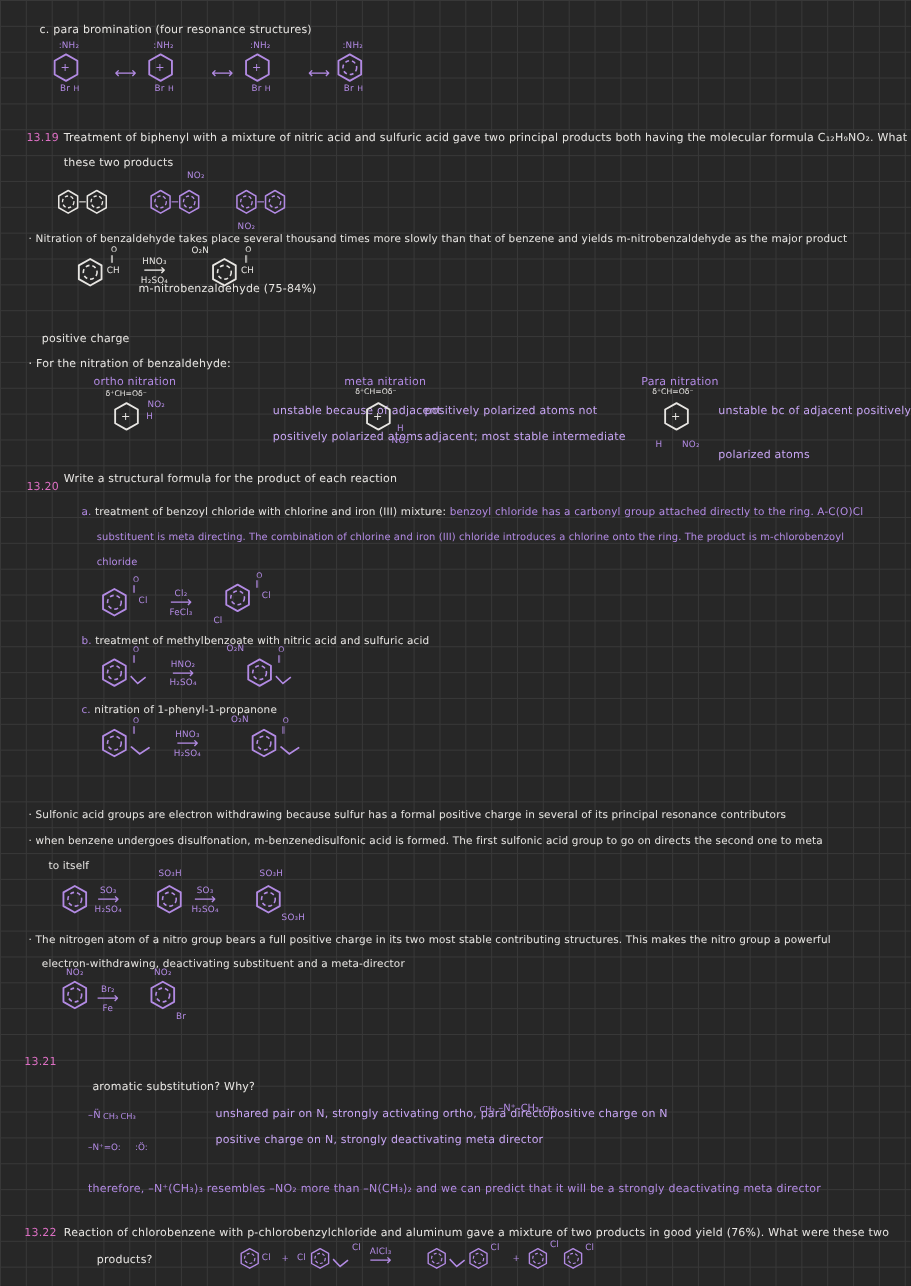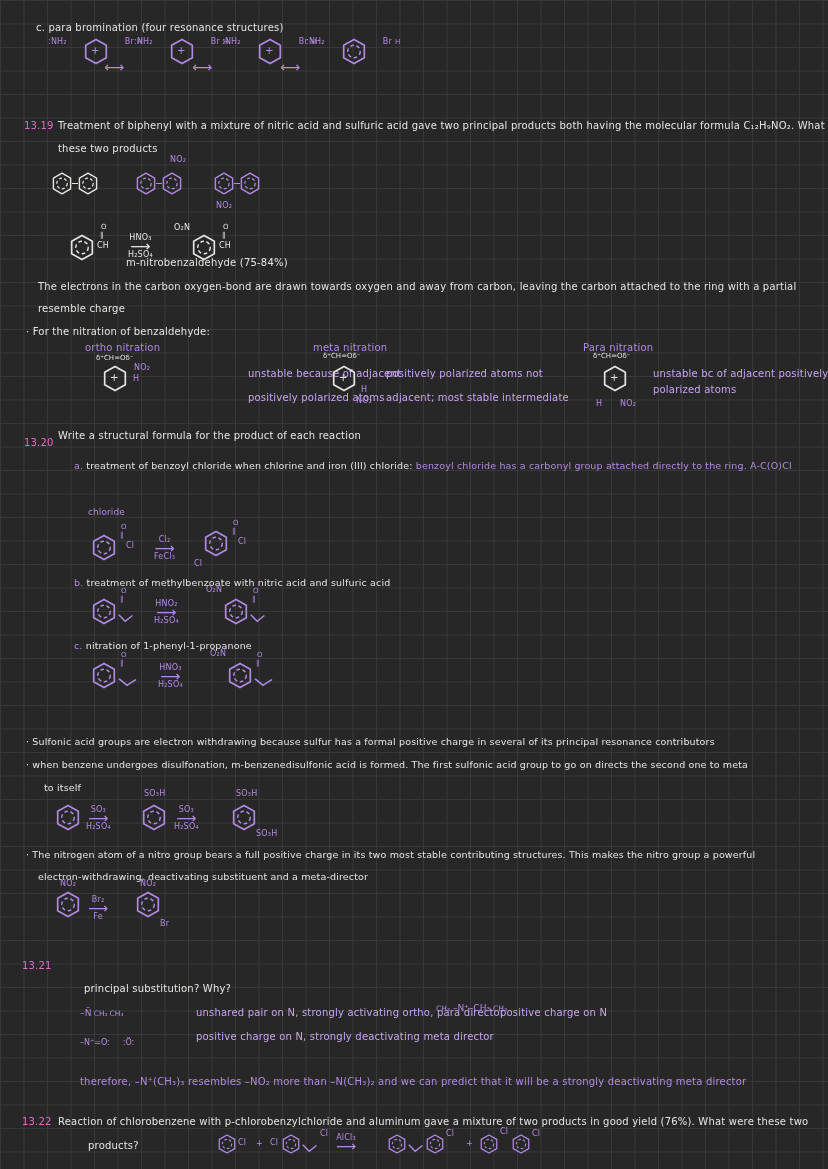--- a/index.html
+++ b/index.html
@@ -15,21 +15,21 @@
   .t95{font-size:9.5px;letter-spacing:.15px}
   .t9{font-size:9px;letter-spacing:.1px}
   i,b{font-style:normal;font-weight:normal}
   .lbl{font-size:8px;letter-spacing:.2px;white-space:nowrap;line-height:1}
   .lbl7{font-size:7px;line-height:1}
   .ring{display:inline-block;width:24px;height:27px;}
   .ring.sm{width:20px;height:23px}
   .ring.xs{width:18px;height:20px}
   .rxn{display:inline-flex;flex-direction:column;align-items:center;font-size:8px;line-height:1;letter-spacing:.2px}
   .rxn b{font-size:14px;line-height:9px;letter-spacing:0}
-  .sc{display:inline-flex;align-items:flex-start;gap:17px;font-size:8px;line-height:1;position:absolute}
+  .sc{display:inline-flex;flex-direction:column;align-items:flex-end;gap:2px;font-size:8px;line-height:1;position:absolute}
   .bph{display:inline-flex;align-items:center;position:absolute}
   .bond{display:inline-block;width:6px;height:1.6px;background:currentColor}
   .stk{display:inline-flex;gap:2px;font-size:8px;line-height:1}
   .resar{font-size:14px;line-height:1}
   .brh{display:inline-flex;gap:3px;align-items:flex-end}
   .zig{display:inline-block;width:16px;height:10px}
   .zig.lg{width:20px}
 </style>
 </head>
 <body>
@@ -121,20 +121,21 @@
           </svg></span>
         <span class="bond"></span>
         <span class="ring sm"><svg viewBox="0 0 100 112" width="100%" height="100%" preserveAspectRatio="none">
             <polygon points="50,6 93,30 93,82 50,106 7,82 7,30" fill="none" stroke="currentColor" stroke-width="7" stroke-linejoin="round"></polygon>
             <circle cx="50" cy="56" r="26" fill="none" stroke="currentColor" stroke-width="6" stroke-dasharray="15 11"></circle>
           </svg></span>
     </span>
     <i class="abs lbl pu" style="left:164px;top:46px">NO₂</i>
   </div>
 
+  <span class="abs t95 w" style="left:26px;top:212px">· Nitration of benzaldehyde takes place several thousand times more slowly than that of benzene and yields m-nitrobenzaldehyde as the major product</span>
   <div class="abs w" style="left:70px;top:226px;width:200px;height:44px">
     <span class="ring abs" style="left:0;top:8px"><svg viewBox="0 0 100 112" width="100%" height="100%" preserveAspectRatio="none">
           <polygon points="50,6 93,30 93,82 50,106 7,82 7,30" fill="none" stroke="currentColor" stroke-width="7" stroke-linejoin="round"></polygon>
           <circle cx="50" cy="56" r="26" fill="none" stroke="currentColor" stroke-width="6" stroke-dasharray="15 11"></circle>
         </svg></span>
     <i class="abs lbl7" style="left:31px;top:-2px">O</i>
     <i class="abs lbl7" style="left:30px;top:6px">‖</i>
     <i class="abs lbl" style="left:27px;top:16px">CH</i>
     <span class="rxn abs" style="left:58px;top:8px">
       <i>HNO₃</i>
@@ -144,22 +145,21 @@
     <i class="abs lbl" style="left:104px;top:-2px">O₂N</i>
     <span class="ring abs" style="left:122px;top:8px"><svg viewBox="0 0 100 112" width="100%" height="100%" preserveAspectRatio="none">
           <polygon points="50,6 93,30 93,82 50,106 7,82 7,30" fill="none" stroke="currentColor" stroke-width="7" stroke-linejoin="round"></polygon>
           <circle cx="50" cy="56" r="26" fill="none" stroke="currentColor" stroke-width="6" stroke-dasharray="15 11"></circle>
         </svg></span>
     <i class="abs lbl7" style="left:153px;top:-2px">O</i>
     <i class="abs lbl7" style="left:152px;top:6px">‖</i>
     <i class="abs lbl" style="left:149px;top:16px">CH</i>
   </div>
   <span class="abs t w" style="left:126px;top:257px">m-nitrobenzaldehyde (75-84%)</span>
-  <span class="abs t w" style="left:38px;top:281px">The electrons in the carbon oxygen-bond are drawn towards oxygen and away from carbon, leaving the carbon attached to the ring with a partial</span>
-  <span class="abs t w" style="left:38px;top:303px">resemble charge</span>
+  <span class="abs t w" style="left:38px;top:303px">positive charge</span>
   <span class="abs t w" style="left:26px;top:326px">· For the nitration of benzaldehyde:</span>
 
   <div class="abs" style="left:0;top:342px;width:828px;height:80px">
 
     <span class="abs t pu" style="left:85px;top:0">ortho nitration</span>
     <i class="abs lbl7 w" style="left:96px;top:13px">δ⁺CH=Oδ⁻</i>
     <span class="ring abs w" style="left:103px;top:23px"><svg viewBox="0 0 100 112" width="100%" height="100%" preserveAspectRatio="none">
           <polygon points="50,6 93,30 93,82 50,106 7,82 7,30" fill="none" stroke="currentColor" stroke-width="7" stroke-linejoin="round"></polygon>
           <text x="47" y="68" font-size="42" text-anchor="middle" fill="currentColor">+</text>
         </svg></span>
@@ -181,30 +181,31 @@
 
     <span class="abs t pu" style="left:583px;top:0">Para nitration</span>
     <i class="abs lbl7 w" style="left:593px;top:11px">δ⁺CH=Oδ⁻</i>
     <span class="ring abs w" style="left:603px;top:23px"><svg viewBox="0 0 100 112" width="100%" height="100%" preserveAspectRatio="none">
           <polygon points="50,6 93,30 93,82 50,106 7,82 7,30" fill="none" stroke="currentColor" stroke-width="7" stroke-linejoin="round"></polygon>
           <text x="47" y="68" font-size="42" text-anchor="middle" fill="currentColor">+</text>
         </svg></span>
     <i class="abs lbl pu" style="left:596px;top:58px">H</i>
     <i class="abs lbl pu" style="left:620px;top:58px">NO₂</i>
     <span class="abs t lv" style="left:653px;top:26px">unstable bc of adjacent positively</span>
-    <span class="abs t lv" style="left:653px;top:42px">polarized atoms</span>
+    <span class="abs t lv" style="left:653px;top:66px">polarized atoms</span>
   </div>
 
   <span class="abs t pk" style="left:24px;top:437px">13.20</span>
   <span class="abs t w" style="left:58px;top:430px">Write a structural formula for the product of each reaction</span>
   <div class="abs t95" style="left:74px;top:460px">
     <b class="pu">a.</b>
-    <span class="w">treatment of benzoyl chloride when chlorine and iron (III) chloride:</span>
+    <span class="w">treatment of benzoyl chloride with chlorine and iron (III) mixture:</span>
     <span class="pu">benzoyl chloride has a carbonyl group attached directly to the ring. A-C(O)Cl</span>
   </div>
+  <span class="abs t9 pu" style="left:88px;top:484px">substituent is meta directing. The combination of chlorine and iron (III) chloride introduces a chlorine onto the ring. The product is m-chlorobenzoyl</span>
   <span class="abs t9 pu" style="left:88px;top:507px">chloride</span>
 
   <div class="abs pu" style="left:92px;top:524px;width:200px;height:48px">
     <span class="ring abs" style="left:0;top:10px"><svg viewBox="0 0 100 112" width="100%" height="100%" preserveAspectRatio="none">
           <polygon points="50,6 93,30 93,82 50,106 7,82 7,30" fill="none" stroke="currentColor" stroke-width="7" stroke-linejoin="round"></polygon>
           <circle cx="50" cy="56" r="26" fill="none" stroke="currentColor" stroke-width="6" stroke-dasharray="15 11"></circle>
         </svg></span>
     <i class="abs lbl7" style="left:29px;top:0">O</i>
     <i class="abs lbl7" style="left:28px;top:8px">‖</i>
     <i class="abs lbl" style="left:34px;top:18px">Cl</i>
@@ -331,21 +332,21 @@
     </span>
     <i class="abs lbl" style="left:84px;top:0">NO₂</i>
     <span class="ring abs" style="left:80px;top:11px"><svg viewBox="0 0 100 112" width="100%" height="100%" preserveAspectRatio="none">
           <polygon points="50,6 93,30 93,82 50,106 7,82 7,30" fill="none" stroke="currentColor" stroke-width="7" stroke-linejoin="round"></polygon>
           <circle cx="50" cy="56" r="26" fill="none" stroke="currentColor" stroke-width="6" stroke-dasharray="15 11"></circle>
         </svg></span>
     <i class="abs lbl" style="left:104px;top:40px">Br</i>
   </div>
 
   <span class="abs t pk" style="left:22px;top:960px">13.21</span>
-  <span class="abs t w" style="left:84px;top:983px">principal substitution? Why?</span>
+  <span class="abs t w" style="left:84px;top:983px">aromatic substitution? Why?</span>
 
   <div class="abs pu" style="left:80px;top:1001px">
     <span style="display:inline-flex;align-items:center;gap:2px">
       <i class="lbl" style="font-size:9px">–N̈</i>
       <span class="stk" style="font-size:7.5px">
         <i>CH₃</i>
         <i>CH₃</i>
       </span>
     </span>
   </div>

